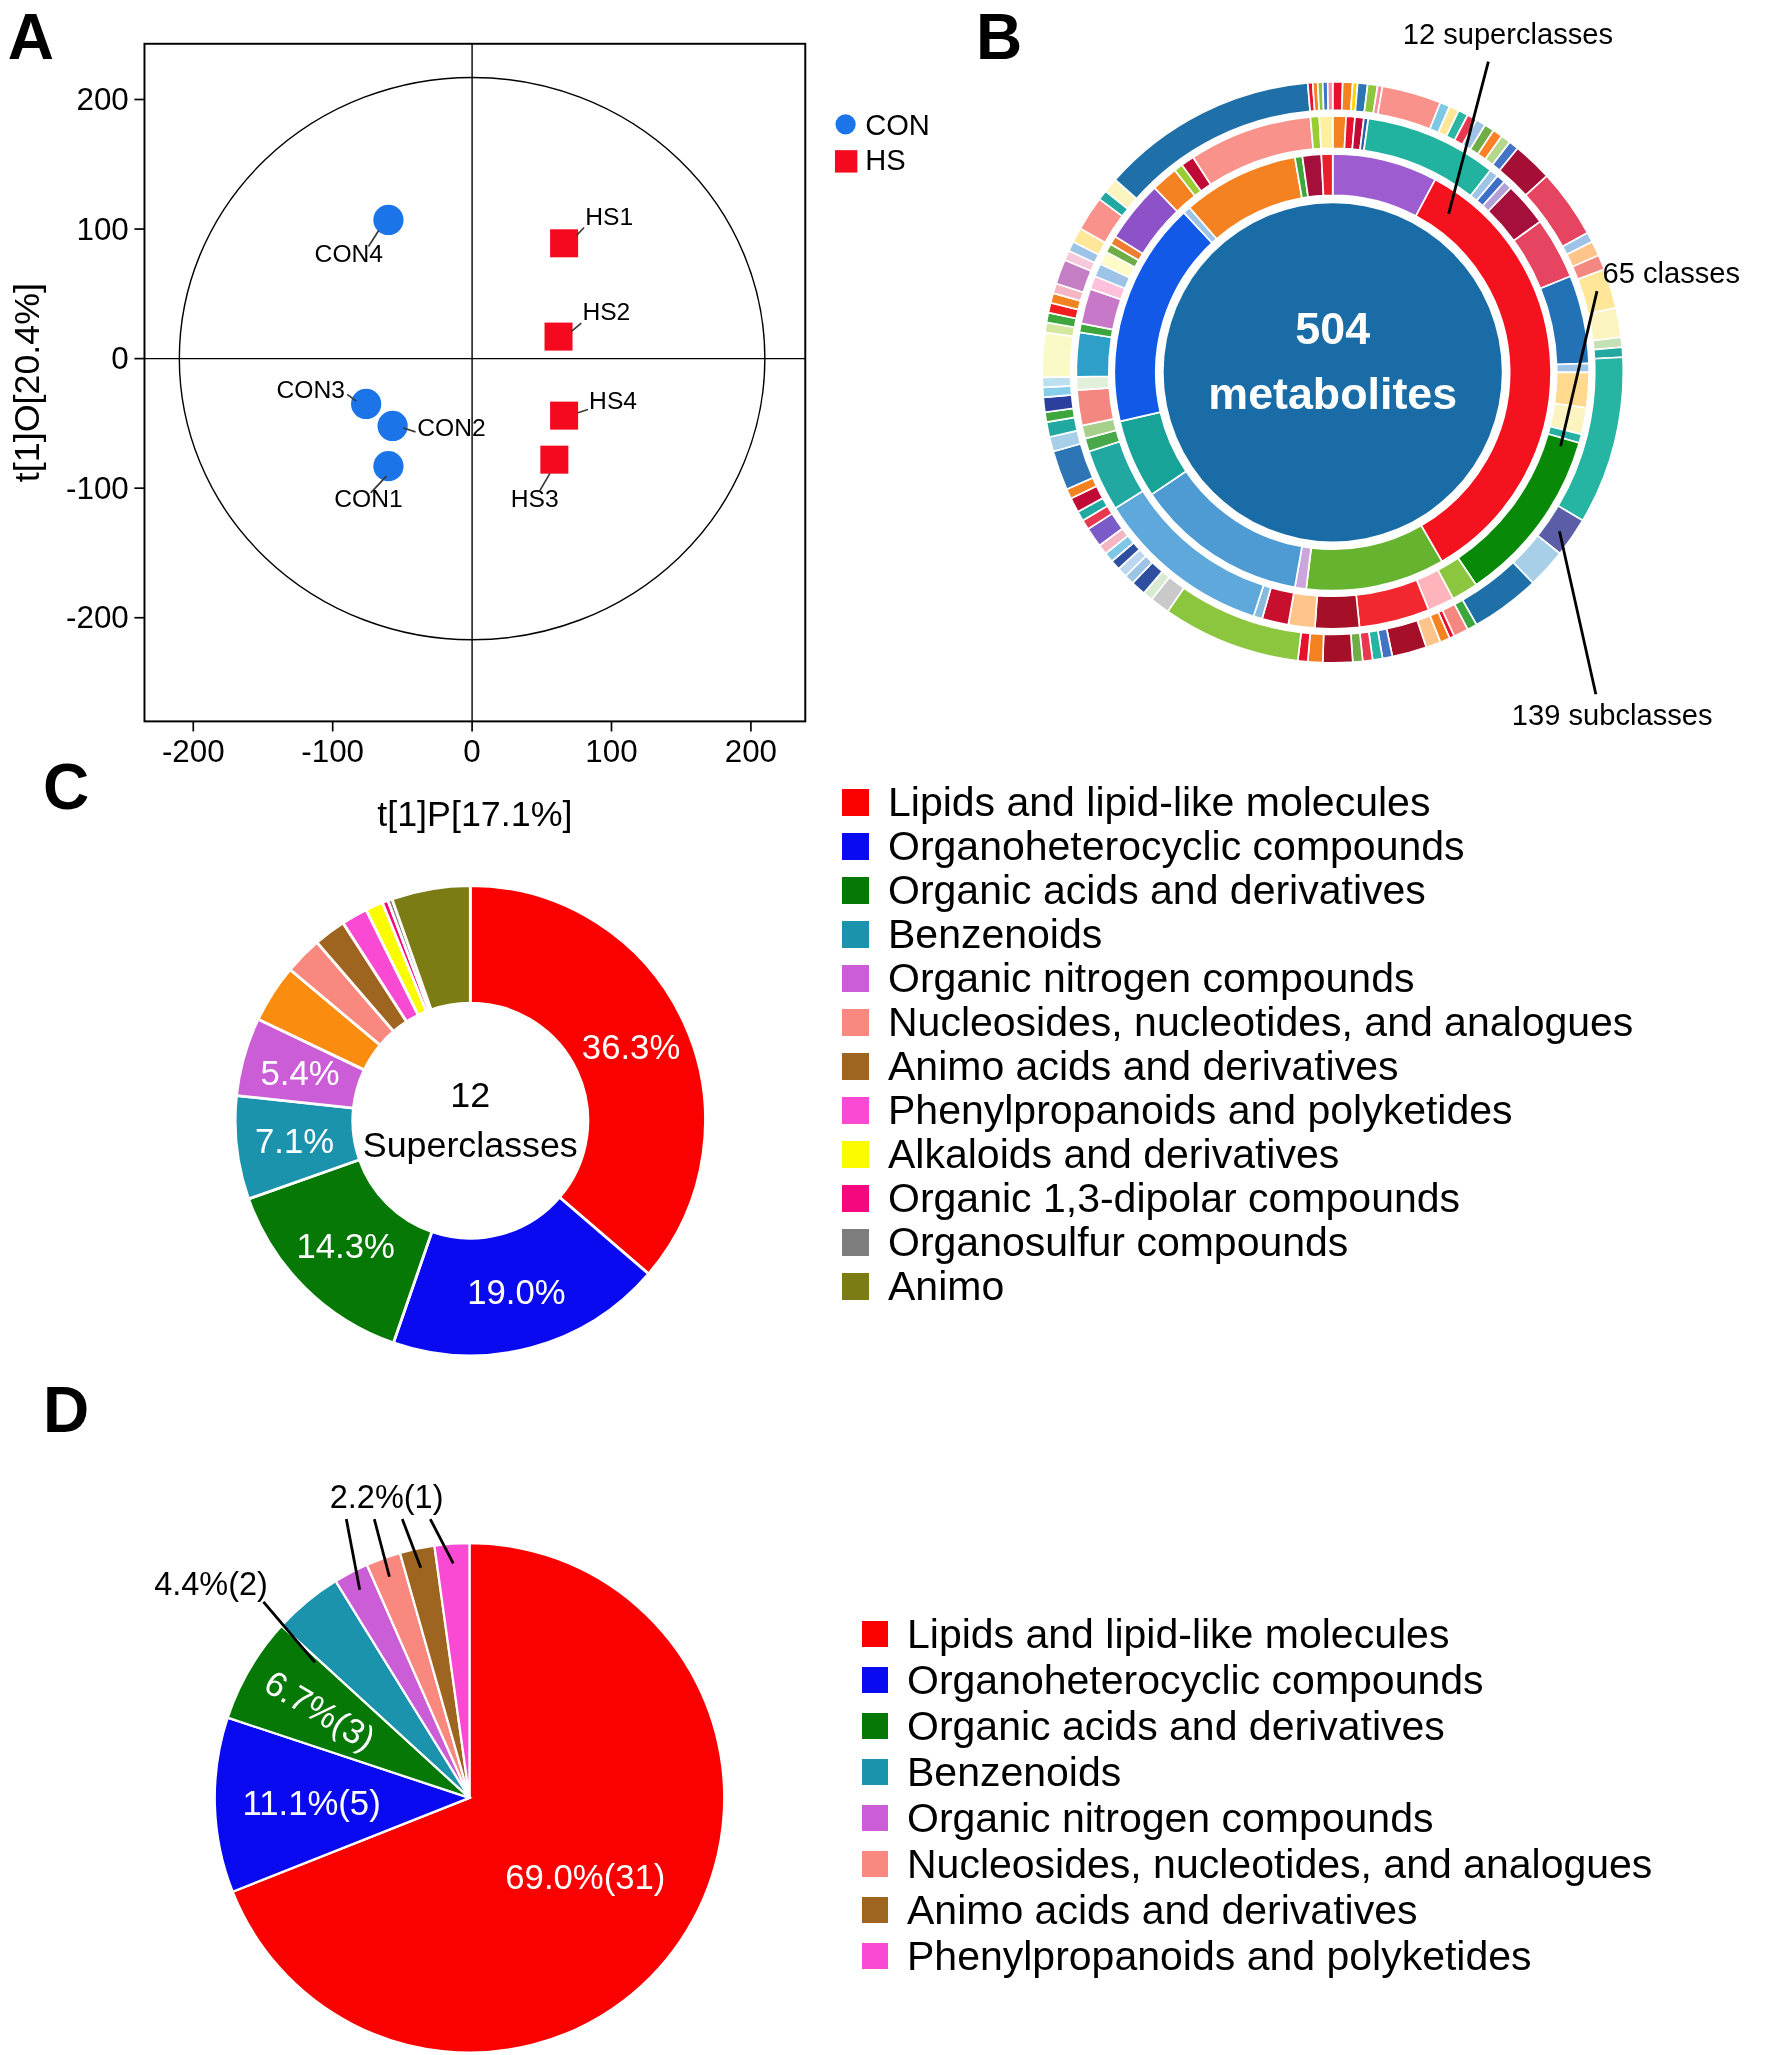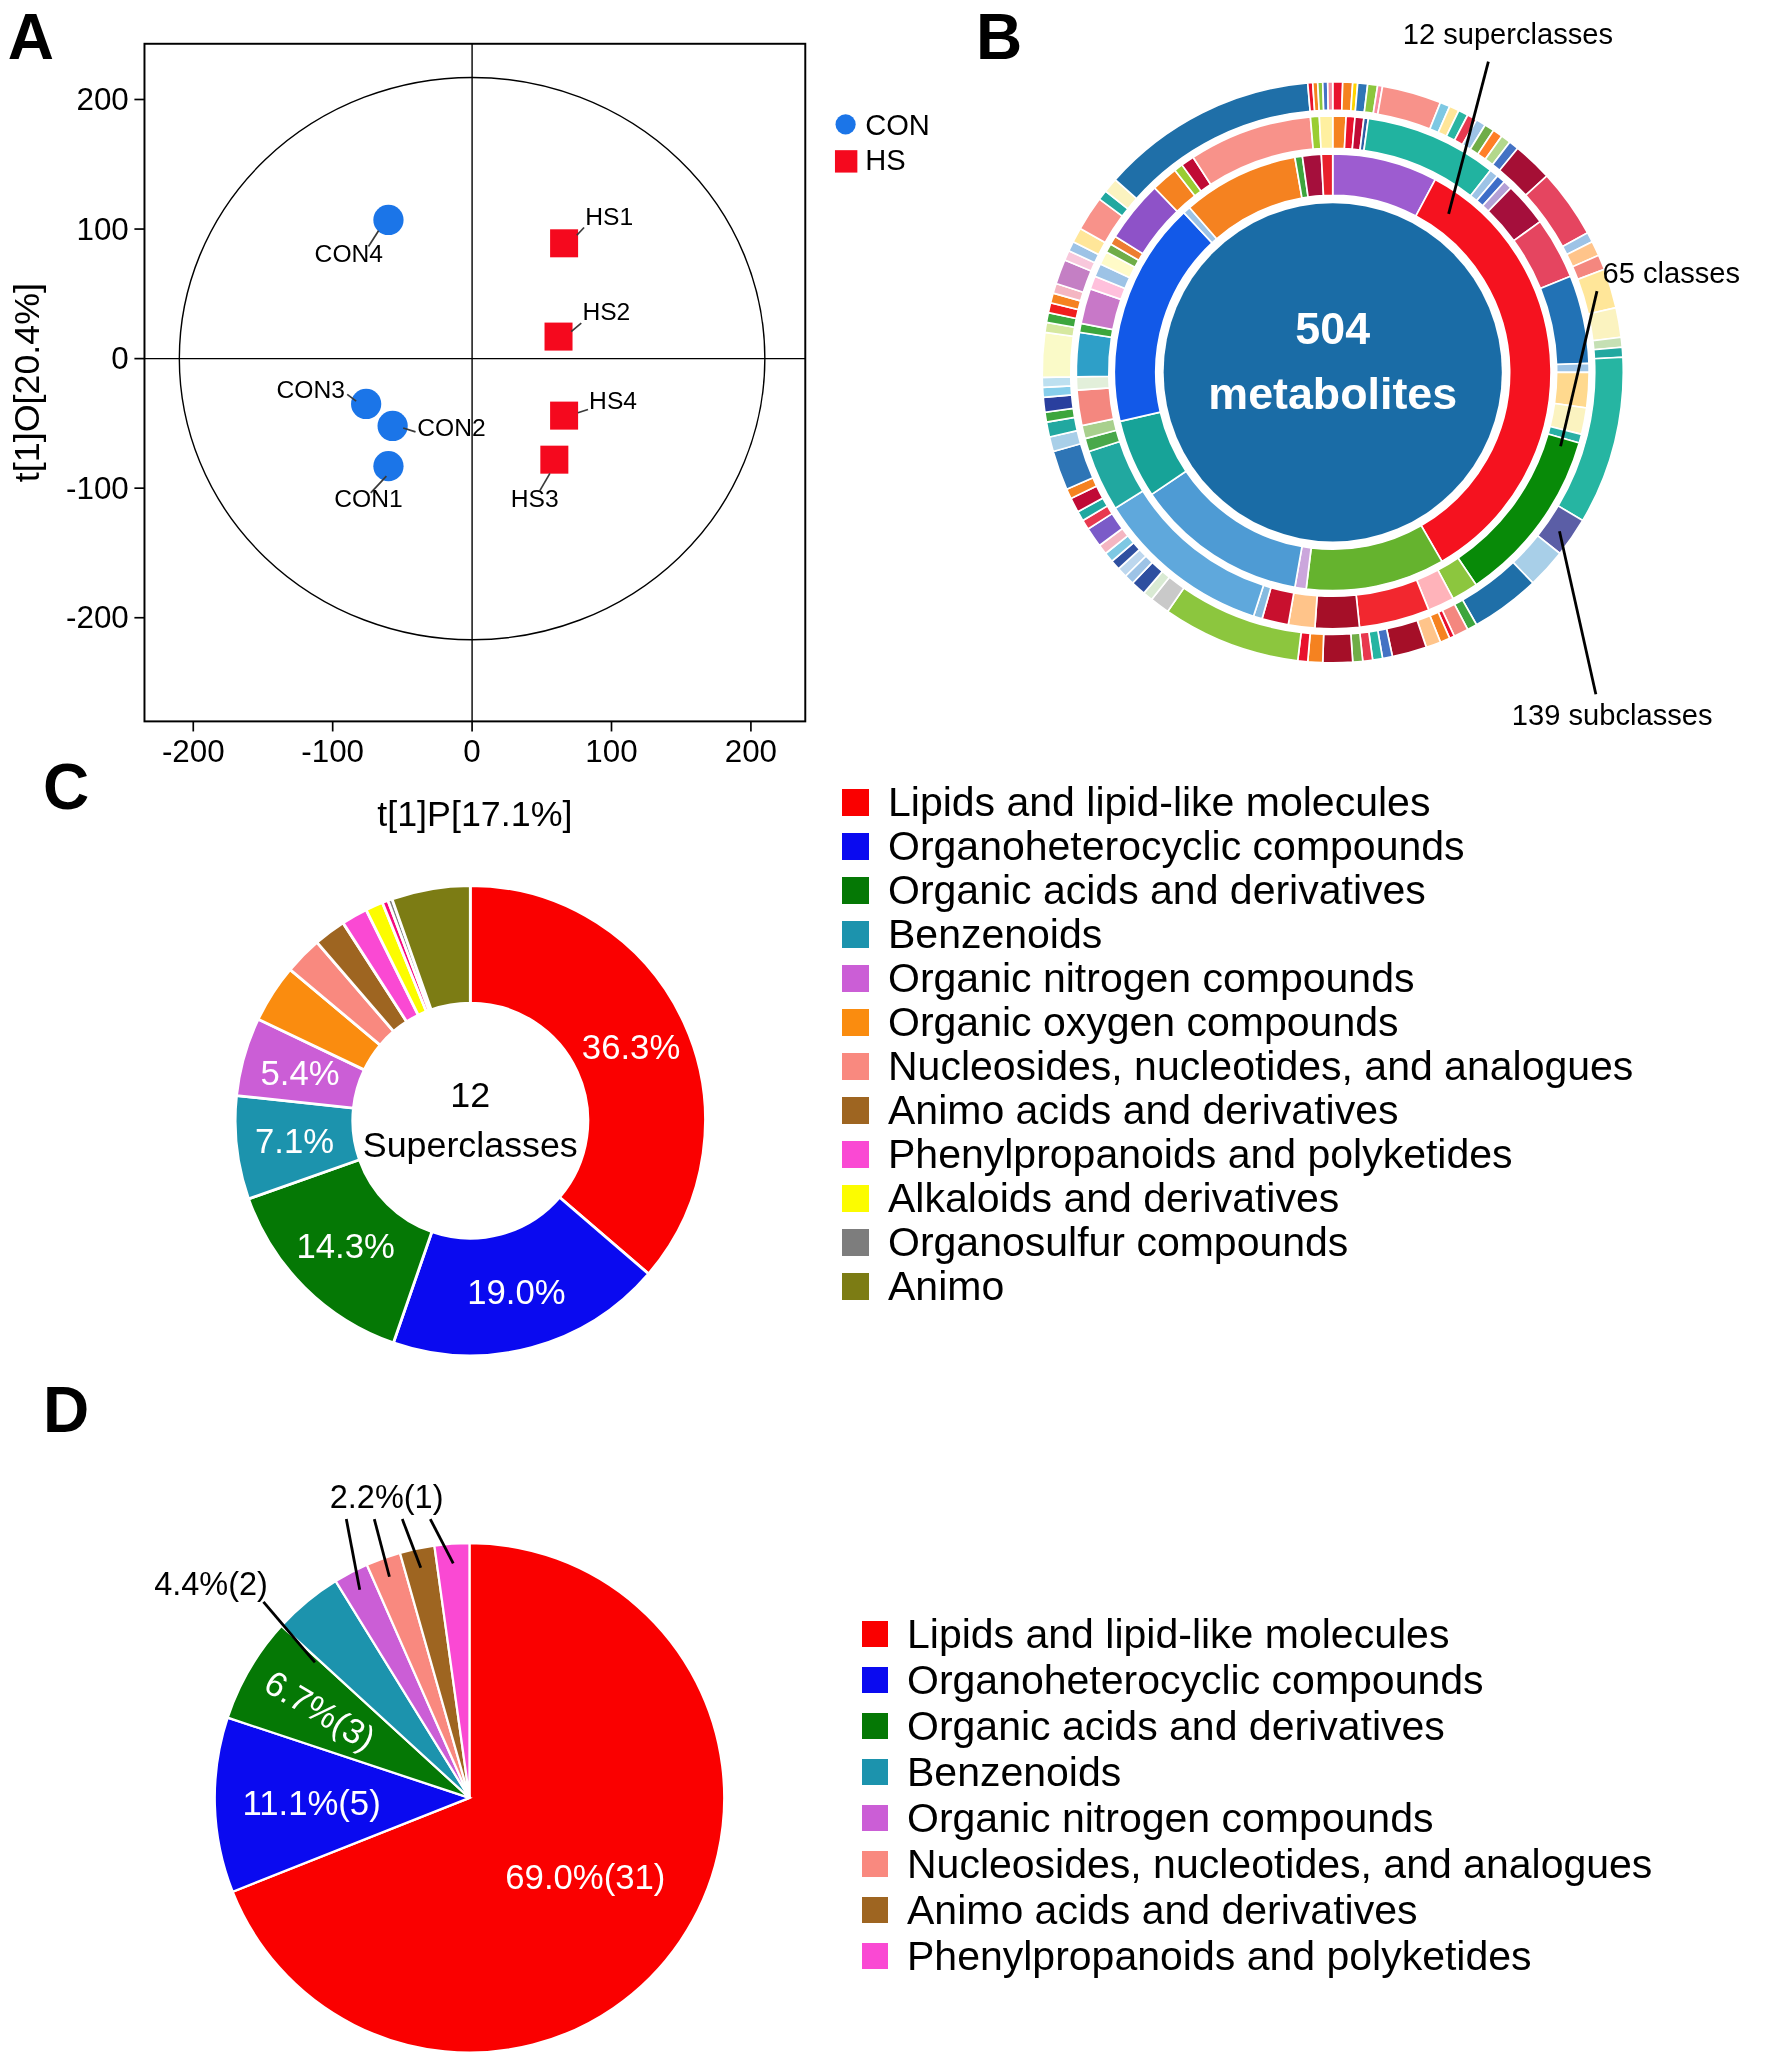--- a/index.html
+++ b/index.html
@@ -284,40 +284,40 @@
       </div>
       <div class="row" style="height: 44px;">
         <span class="sw" style="background: rgb(28, 147, 173); width: 27px; height: 27px;"></span>
         <span class="lab">Benzenoids</span>
       </div>
       <div class="row" style="height: 44px;">
         <span class="sw" style="background: rgb(203, 94, 214); width: 27px; height: 27px;"></span>
         <span class="lab">Organic nitrogen compounds</span>
       </div>
       <div class="row" style="height: 44px;">
-        <span class="sw" style="background: rgb(250, 140, 15); width: 27px; height: 27px;"></span>
-        <span class="lab">Organic oxygen compounds</span>
-      </div>
-      <div class="row" style="height: 44px;">
         <span class="sw" style="background: rgb(249, 137, 127); width: 27px; height: 27px;"></span>
         <span class="lab">Nucleosides, nucleotides, and analogues</span>
       </div>
       <div class="row" style="height: 44px;">
         <span class="sw" style="background: rgb(158, 101, 33); width: 27px; height: 27px;"></span>
         <span class="lab">Animo acids and derivatives</span>
       </div>
       <div class="row" style="height: 44px;">
         <span class="sw" style="background: rgb(250, 73, 211); width: 27px; height: 27px;"></span>
         <span class="lab">Phenylpropanoids and polyketides</span>
       </div>
       <div class="row" style="height: 44px;">
         <span class="sw" style="background: rgb(252, 252, 0); width: 27px; height: 27px;"></span>
         <span class="lab">Alkaloids and derivatives</span>
       </div>
       <div class="row" style="height: 44px;">
+        <span class="sw" style="background: rgb(245, 8, 125); width: 27px; height: 27px;"></span>
+        <span class="lab">Organic 1,3-dipolar compounds</span>
+      </div>
+      <div class="row" style="height: 44px;">
         <span class="sw" style="background: rgb(125, 125, 125); width: 27px; height: 27px;"></span>
         <span class="lab">Organosulfur compounds</span>
       </div>
       <div class="row" style="height: 44px;">
         <span class="sw" style="background: rgb(124, 124, 20); width: 27px; height: 27px;"></span>
         <span class="lab">Animo</span>
       </div>
     </div>
   <div class="legend" id="legendD" style="left:862px;top:1611px;">
       <div class="row" style="height: 46px;">

